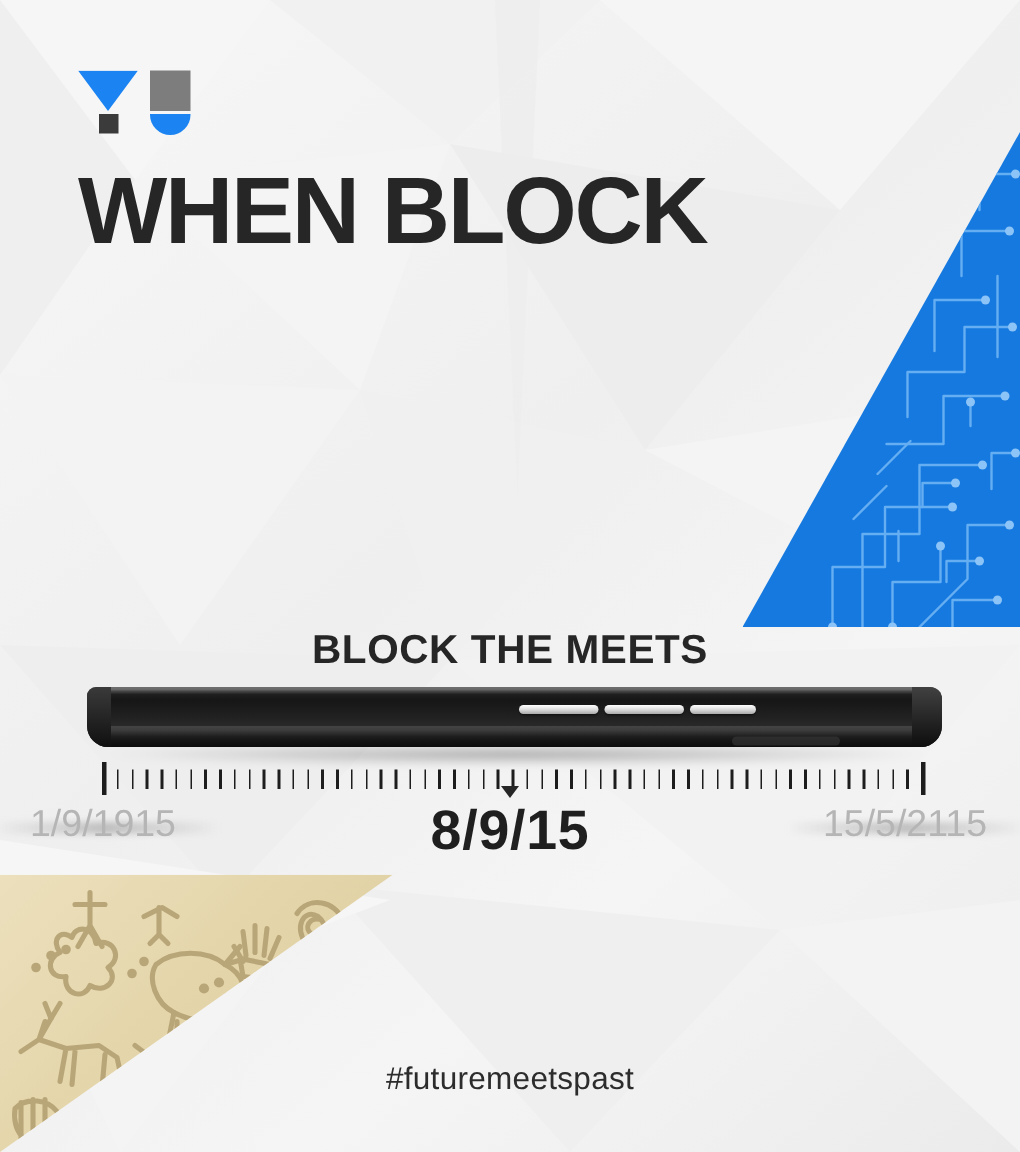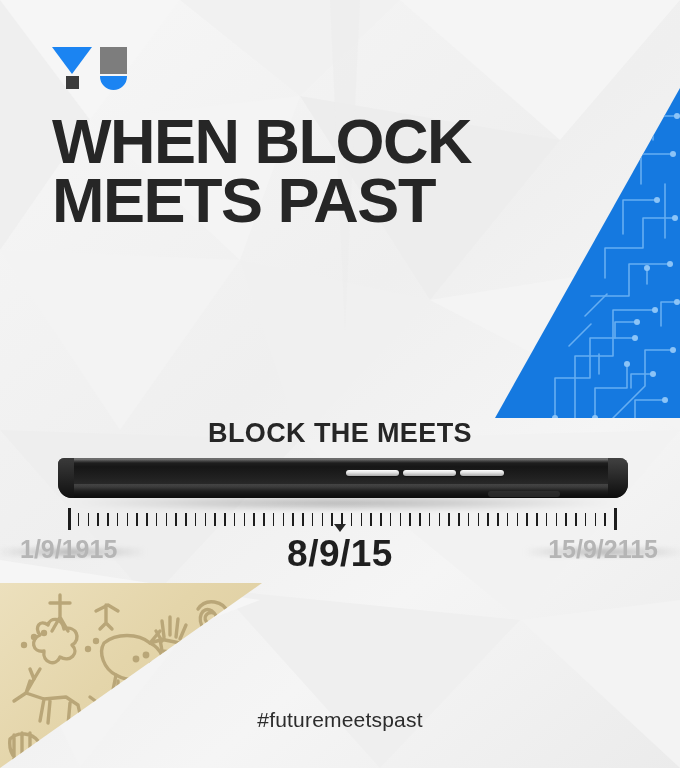--- a/index.html
+++ b/index.html
@@ -159,21 +159,21 @@
     position:absolute; left:0; right:0; top:533px;
     text-align:center;
     color:#1f1f1f;
     font-weight:bold;
     font-size:37px;
     letter-spacing:0.5px;
   }
   .date-side{
     position:absolute; top:535px;
     color:#b5b5b5;
-    font-weight:bold;
+    font-weight:normal;
     font-size:25px;
     letter-spacing:0px;
     white-space:nowrap;
     text-align:center;
   }
   .date-left { left:20px; }
   .date-right{ right:22px; }
   .smear{
     position:absolute; top:548px; height:8px;
     background:linear-gradient(90deg,rgba(170,170,170,0),rgba(150,150,150,.55),rgba(170,170,170,0));
@@ -290,21 +290,20 @@
         <circle cx="142" cy="234" r="3"></circle>
         <circle cx="182" cy="214" r="3"></circle>
         <circle cx="158" cy="286" r="3"></circle>
         <circle cx="152" cy="180" r="3"></circle>
       </g>
     </svg>
   </div>
 
   <div class="headline">
     <span>WHEN BLOCK</span>
-    <span class="l2">MEETS PAST</span>
   </div>
 
   <div class="block-date">BLOCK THE MEETS</div>
 
   <div class="phone-wrap">
     <div class="phone-shadow"></div>
     <div class="phone-body">
       <div class="phone-top-edge"></div>
       <div class="phone-chamfer"></div>
       <div class="phone-cap-l"></div>
@@ -374,21 +373,21 @@
       <div class="tick minor" style="left: 526.5px;"></div>
       <div class="tick minor" style="left: 536.25px;"></div>
       <div class="tick major" style="left: 546px;"></div>
     </div>
   <div class="ruler-pointer"></div>
 
   <div class="smear smear-l"></div>
   <div class="smear smear-r"></div>
   <div class="date-side date-left">1/9/1915</div>
   <div class="date-center">8/9/15</div>
-  <div class="date-side date-right">15/9/2115</div>
+  <div class="date-side date-right">15/5/2115</div>
 
   <div class="cave-tri">
     <div class="cave-fill"></div>
     <svg viewBox="0 0 262 185" preserveAspectRatio="none">
       <g fill="none" stroke="#b9a678" stroke-width="3.4" stroke-linecap="round" stroke-linejoin="round">
 
         <path d="M14,118 L26,110 L34,96 M26,110 L30,98 M26,110 L44,116 L66,114 L78,122
                  M78,122 L82,140 M70,120 L68,142 M50,118 L48,140 M44,116 L40,138"></path>
         <path d="M34,96 L30,86 M34,96 L40,86"></path>
 

